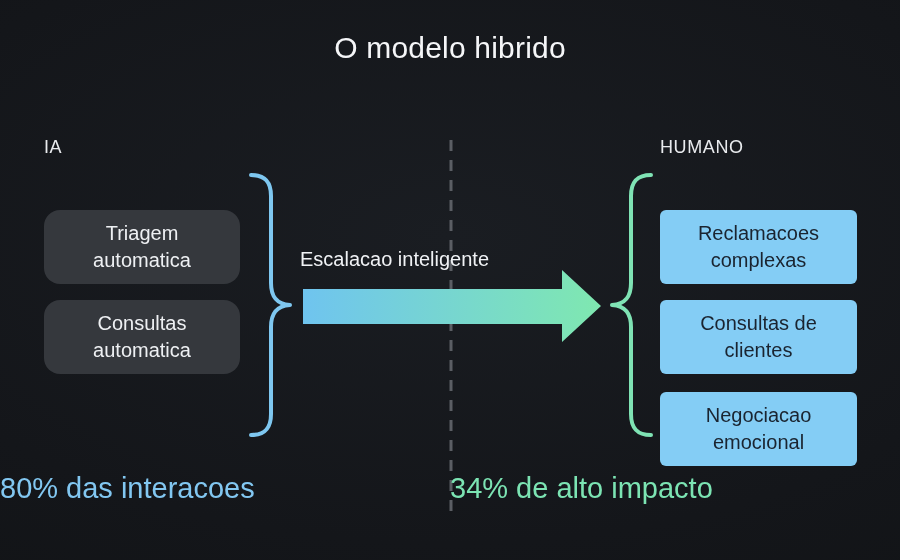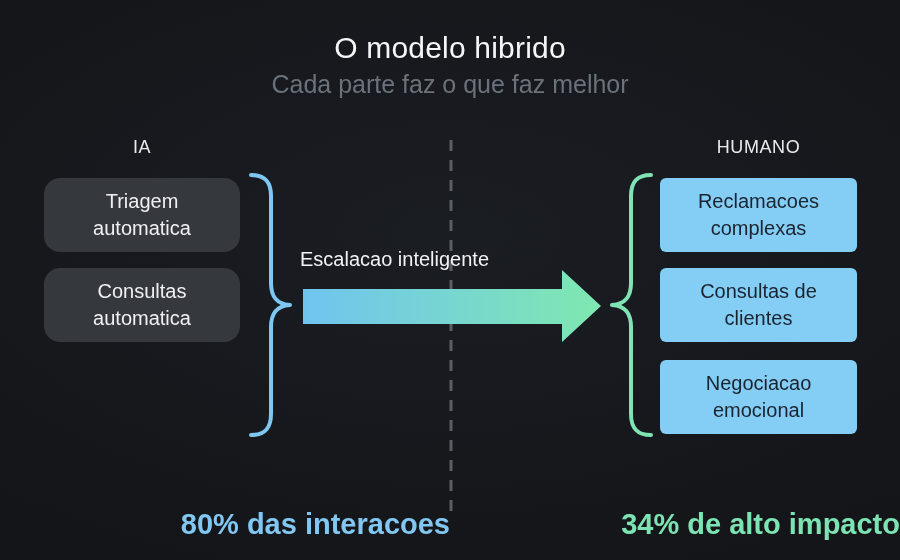--- a/index.html
+++ b/index.html
@@ -17,43 +17,43 @@
     text-align: center; font-size: 30px; font-weight: 400;
     color: #f5f6f8; letter-spacing: 0.2px;
   }
   .subtitle {
     position: absolute; top: 70px; left: 0; width: 900px;
     text-align: center; font-size: 25px; font-weight: 400;
     color: #6b727b;
   }
   .col-label {
     position: absolute; top: 137px;
-    text-align: center; font-size: 18px; color: #e9ebee;
+    text-align: left; font-size: 18px; color: #e9ebee;
     letter-spacing: 0.6px;
   }
   .col-label.left { left: 44px; width: 196px; }
   .col-label.right { left: 660px; width: 197px; }
   .box {
     position: absolute; width: 196px; height: 74px;
     box-sizing: border-box; padding: 0 28px;
     display: flex; align-items: center; justify-content: center;
-    text-align: center; font-size: 20px; line-height: 27px;
+    text-align: center; font-size: 20px; line-height: 27px; margin-top: 32px;
   }
   .box.ai   { left: 44px;  background: #35383d; color: #eef0f3; border-radius: 16px; }
   .box.human{ left: 660px; width: 197px; background: #84cdf5; color: #1a2430; border-radius: 6px; }
   .box.r1 { top: 178px; }
   .box.r2 { top: 268px; }
   .box.r3 { top: 360px; }
   .arrow-label {
     position: absolute; top: 248px; left: 300px; width: 300px;
     text-align: left; font-size: 20px; color: #f0f2f5;
   }
   .footer-stat {
     position: absolute; top: 472px; width: 450px;
-    text-align: right; font-size: 29px; font-weight: 700; margin-top: 36px;
+    text-align: left; font-size: 29px; font-weight: 400;
   }
   .footer-stat.left  { left: 0;     color: #82c7f1; }
   .footer-stat.right { left: 450px; color: #7ce4b3; }
   .gfx { position: absolute; top: 0; left: 0; }
 </style>
 </head>
 <body>
 
 <div class="canvas">
 
@@ -64,21 +64,20 @@
         <stop offset="1" stop-color="#7fe8b0"></stop>
       </linearGradient>
     </defs>
     <line x1="451" y1="140" x2="451" y2="516" stroke-width="3" stroke-dasharray="11 9" stroke="#5b5e64"></line>
     <path d="M251 175 C265 175 271 182 271 196 L271 283 C271 296 276 304 290 305 C276 306 271 314 271 327 L271 414 C271 428 265 435 251 435" fill="none" stroke-width="4" stroke-linecap="round" stroke-linejoin="round" stroke="#7ec7f0"></path>
     <path d="M651 175 C637 175 631 182 631 196 L631 283 C631 296 626 304 612 305 C626 306 631 314 631 327 L631 414 C631 428 637 435 651 435" fill="none" stroke-width="4" stroke-linecap="round" stroke-linejoin="round" stroke="#7fe3b4"></path>
     <path d="M303 289 L562 289 L562 270 L601 306 L562 342 L562 324 L303 324 Z" fill="url(#arrowGrad)" stroke-linejoin="round"></path>
   </svg>
 
   <div class="title">O modelo hibrido</div>
-  <div class="subtitle">Cada parte faz o que faz melhor</div>
 
   <div class="col-label left">IA</div>
   <div class="col-label right">HUMANO</div>
 
   <div class="box ai r1">Triagem automatica</div>
   <div class="box ai r2">Consultas automatica</div>
 
   <div class="box human r1">Reclamacoes complexas</div>
   <div class="box human r2">Consultas de clientes</div>
   <div class="box human r3">Negociacao emocional</div>

